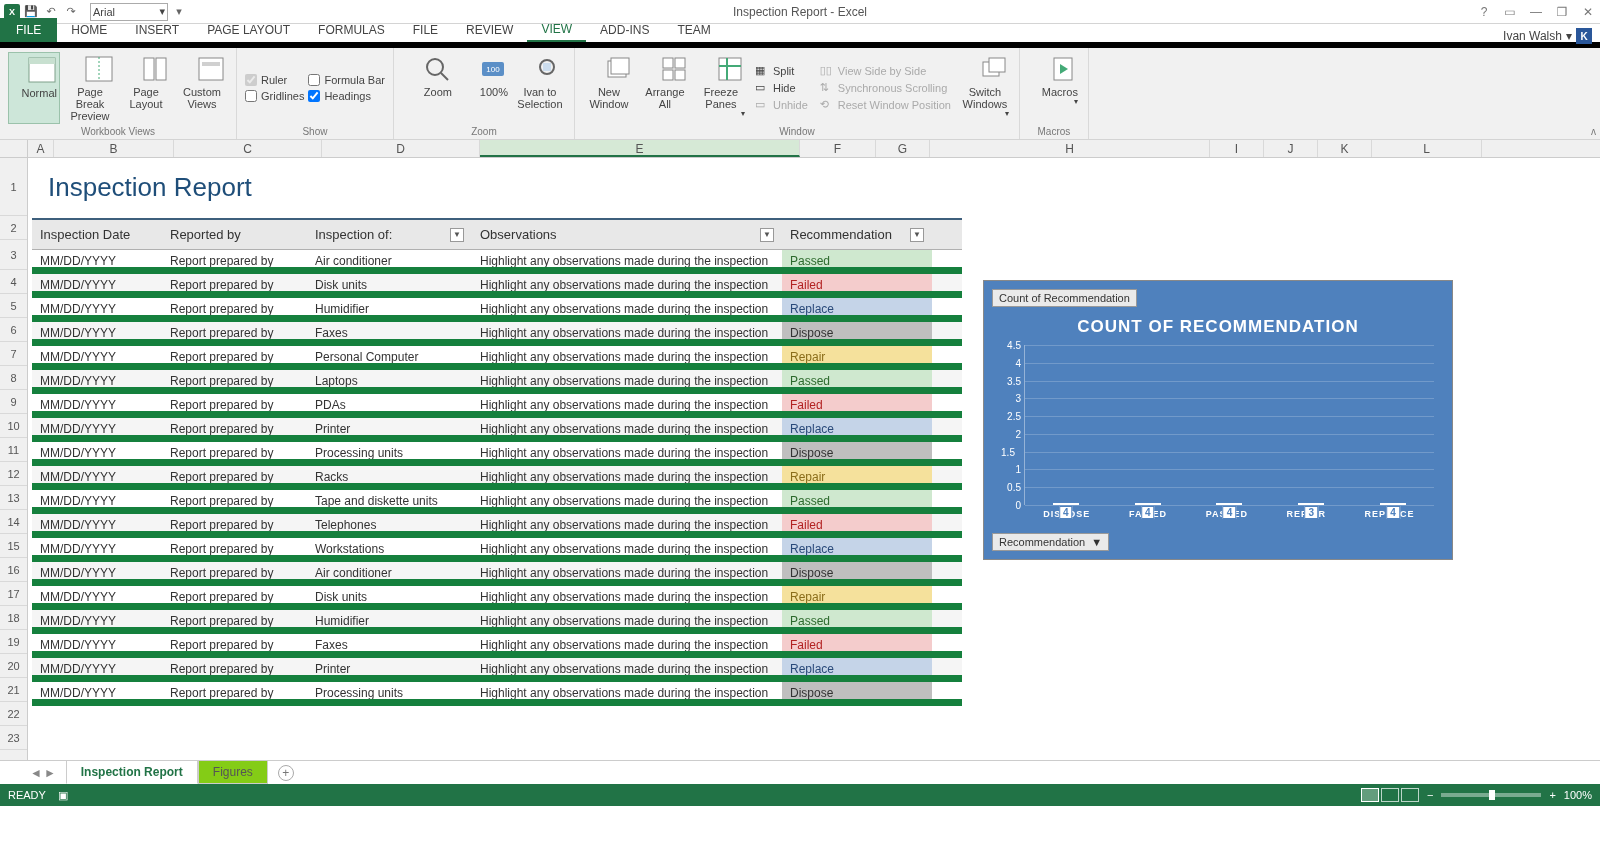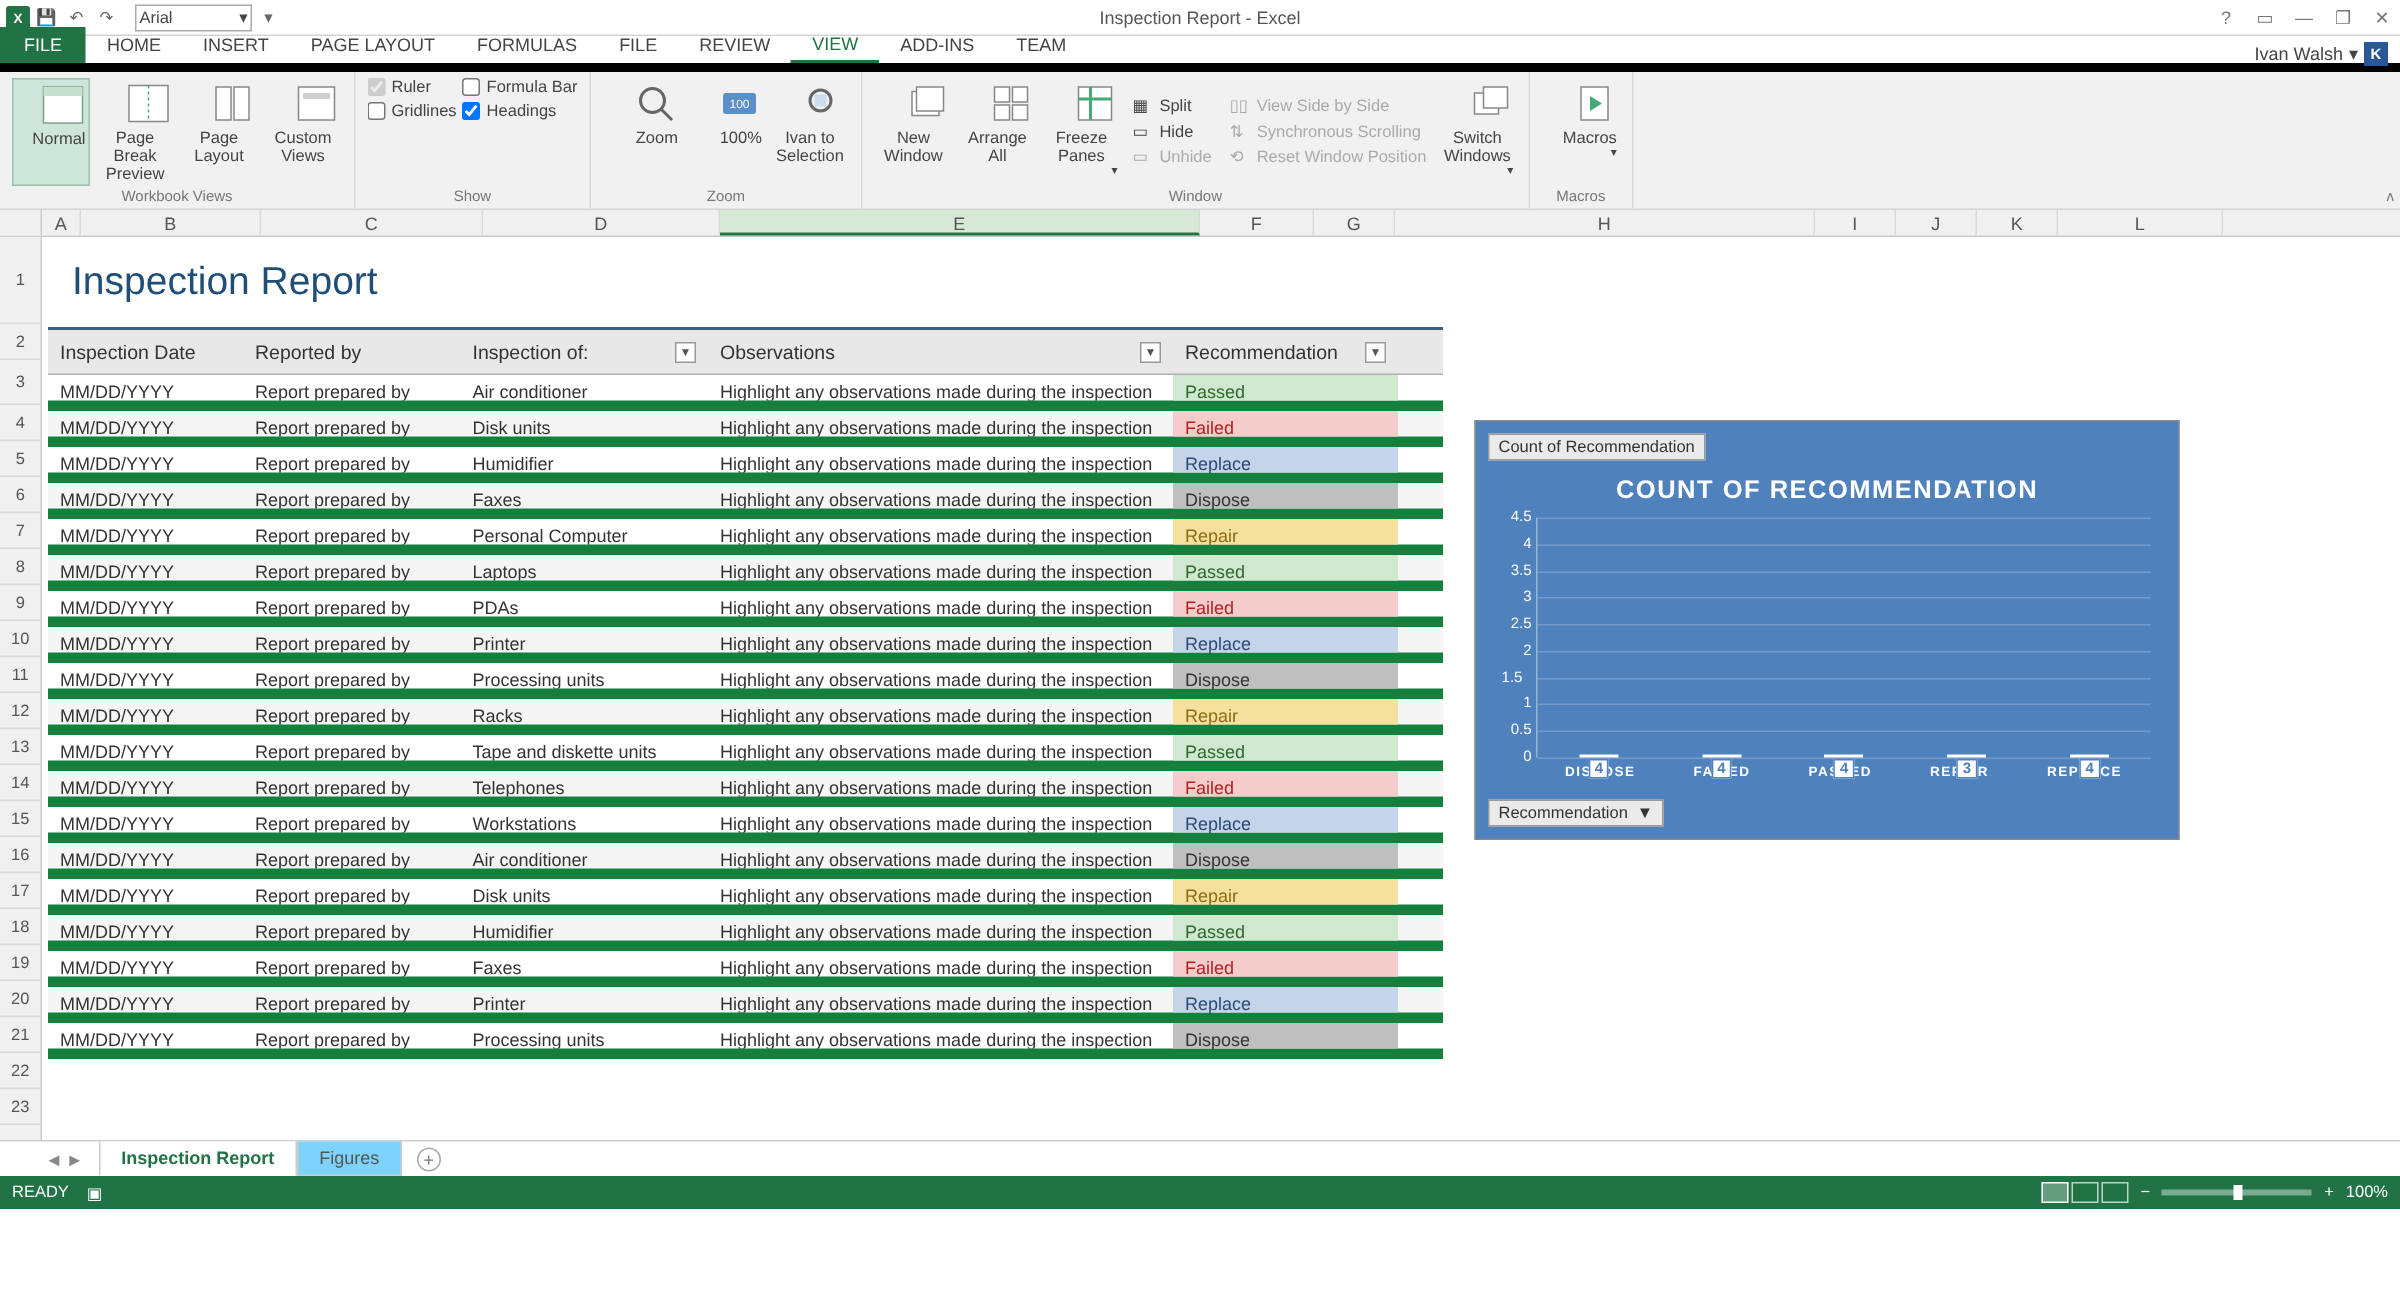--- a/index.html
+++ b/index.html
@@ -18,21 +18,21 @@
 .rtab{height:24px;padding:0 14px;display:flex;align-items:center;font-size:12px;color:#444}
 .rtab.active{color:#217346;border-bottom:2px solid #217346;margin-bottom:-1px}
 .ribbon-right{position:absolute;right:8px;top:4px;font-size:12px;color:#444;display:flex;align-items:center;gap:4px}
 .ribbon{height:92px;background:#f1f1f1;border-bottom:1px solid #d4d4d4;display:flex;position:relative}
 .rgroup{border-right:1px solid #d9d9d9;padding:4px 8px 2px 8px;display:flex;flex-direction:column;justify-content:space-between;height:100%}
 .rgroup-body{display:flex;gap:4px;flex:1}
 .rgroup-label{font-size:10px;color:#777;text-align:center;padding-top:2px}
 .big-btn{display:flex;flex-direction:column;align-items:flex-end;width:52px;padding:2px;font-size:11px;color:#444;text-align:center;line-height:1.1}
 .big-btn.active{background:#cde6d9;border:1px solid #9bc2ab}
 .big-btn .ico{width:30px;height:30px;margin-bottom:2px;display:flex;align-items:center;justify-content:center}
-.chk-col{display:flex;flex-direction:column;gap:4px;font-size:11px;color:#444;}
+.chk-col{display:flex;flex-direction:column;gap:4px;font-size:11px;color:#444;justify-content:center}
 .chk-col label{display:flex;align-items:center;gap:4px}
 .chk-col input{width:12px;height:12px}
 .small-stack{display:flex;flex-direction:column;gap:1px;font-size:11px;color:#444;justify-content:center}
 .small-stack div{display:flex;align-items:center;gap:4px;padding:1px 4px}
 .small-ico{width:14px;height:14px;display:inline-block}
 .collapse-btn{position:absolute;right:4px;bottom:2px;color:#777;font-size:10px}
 .col-headers{height:18px;background:#f0f0f0;border-bottom:1px solid #ccc;display:flex;font-size:12px;color:#555}
 .rowhead-spacer{width:28px;border-right:1px solid #ccc;background:#f0f0f0}
 .ch{border-right:1px solid #d9d9d9;text-align:center;line-height:18px}
 .ch.sel{background:#d6e9d6;border-bottom:2px solid #217346}
@@ -63,21 +63,21 @@
 .grid-line{position:absolute;left:0;right:0;border-top:1px solid rgba(255,255,255,.2)}
 .y-lab{position:absolute;left:-30px;font-size:10px;color:#fff;width:26px;text-align:right;transform:translateY(-50%)}
 .bars{position:absolute;bottom:0;left:0;right:0;height:100%;display:flex;justify-content:space-around;align-items:flex-end}
 .bar-wrap{width:40px;display:flex;flex-direction:column;align-items:center}
 .bar{width:26px;background:repeating-linear-gradient(45deg,#fff,#fff 2px,#d0dff0 2px,#d0dff0 4px);border:1px solid #fff;position:relative}
 .bar-lab{position:absolute;top:2px;left:50%;transform:translateX(-50%);background:#fff;color:#4f81bd;font-size:10px;font-weight:bold;padding:0 3px;border:1px solid #4f81bd}
 .x-labs{display:flex;justify-content:space-around;margin:4px 18px 0 40px;color:#fff;font-size:9px;font-weight:bold;letter-spacing:1px}
 .chart-dd{position:absolute;left:8px;bottom:8px;background:#eaeaea;border:1px solid #999;padding:2px 6px;font-size:11px;color:#333;display:flex;align-items:center;gap:6px}
 .sheet-tabs{height:24px;background:#fff;border-top:1px solid #ccc;display:flex;align-items:center;padding-left:30px;font-size:12px}
 .nav-arrows{display:flex;gap:2px;margin-right:10px;color:#888}
-.stab{padding:4px 14px;border:1px solid #ccc;border-top:none;background:#7dd3fc;color:#555}
+.stab{padding:4px 14px;border:1px solid #ccc;border-top:none;background:#84cc16;color:#555}
 .stab.active{background:#fff;font-weight:bold;color:#217346;border-bottom:1px solid #fff}
 .add-tab{margin-left:10px;width:16px;height:16px;border:1px solid #aaa;border-radius:50%;display:flex;align-items:center;justify-content:center;color:#777;font-size:12px}
 .statusbar{height:22px;background:#217346;color:#fff;display:flex;align-items:center;justify-content:space-between;padding:0 8px;font-size:11px}
 .status-right{display:flex;align-items:center;gap:8px}
 .view-icons{display:flex;gap:2px}
 .vi{width:18px;height:14px;border:1px solid #fff;opacity:.7}
 .vi.active{opacity:1;background:rgba(255,255,255,.3)}
 .zoom-slider{width:100px;height:4px;background:rgba(255,255,255,.4);position:relative}
 .zoom-thumb{position:absolute;left:48%;top:-3px;width:6px;height:10px;background:#fff}
 svg{display:block}

